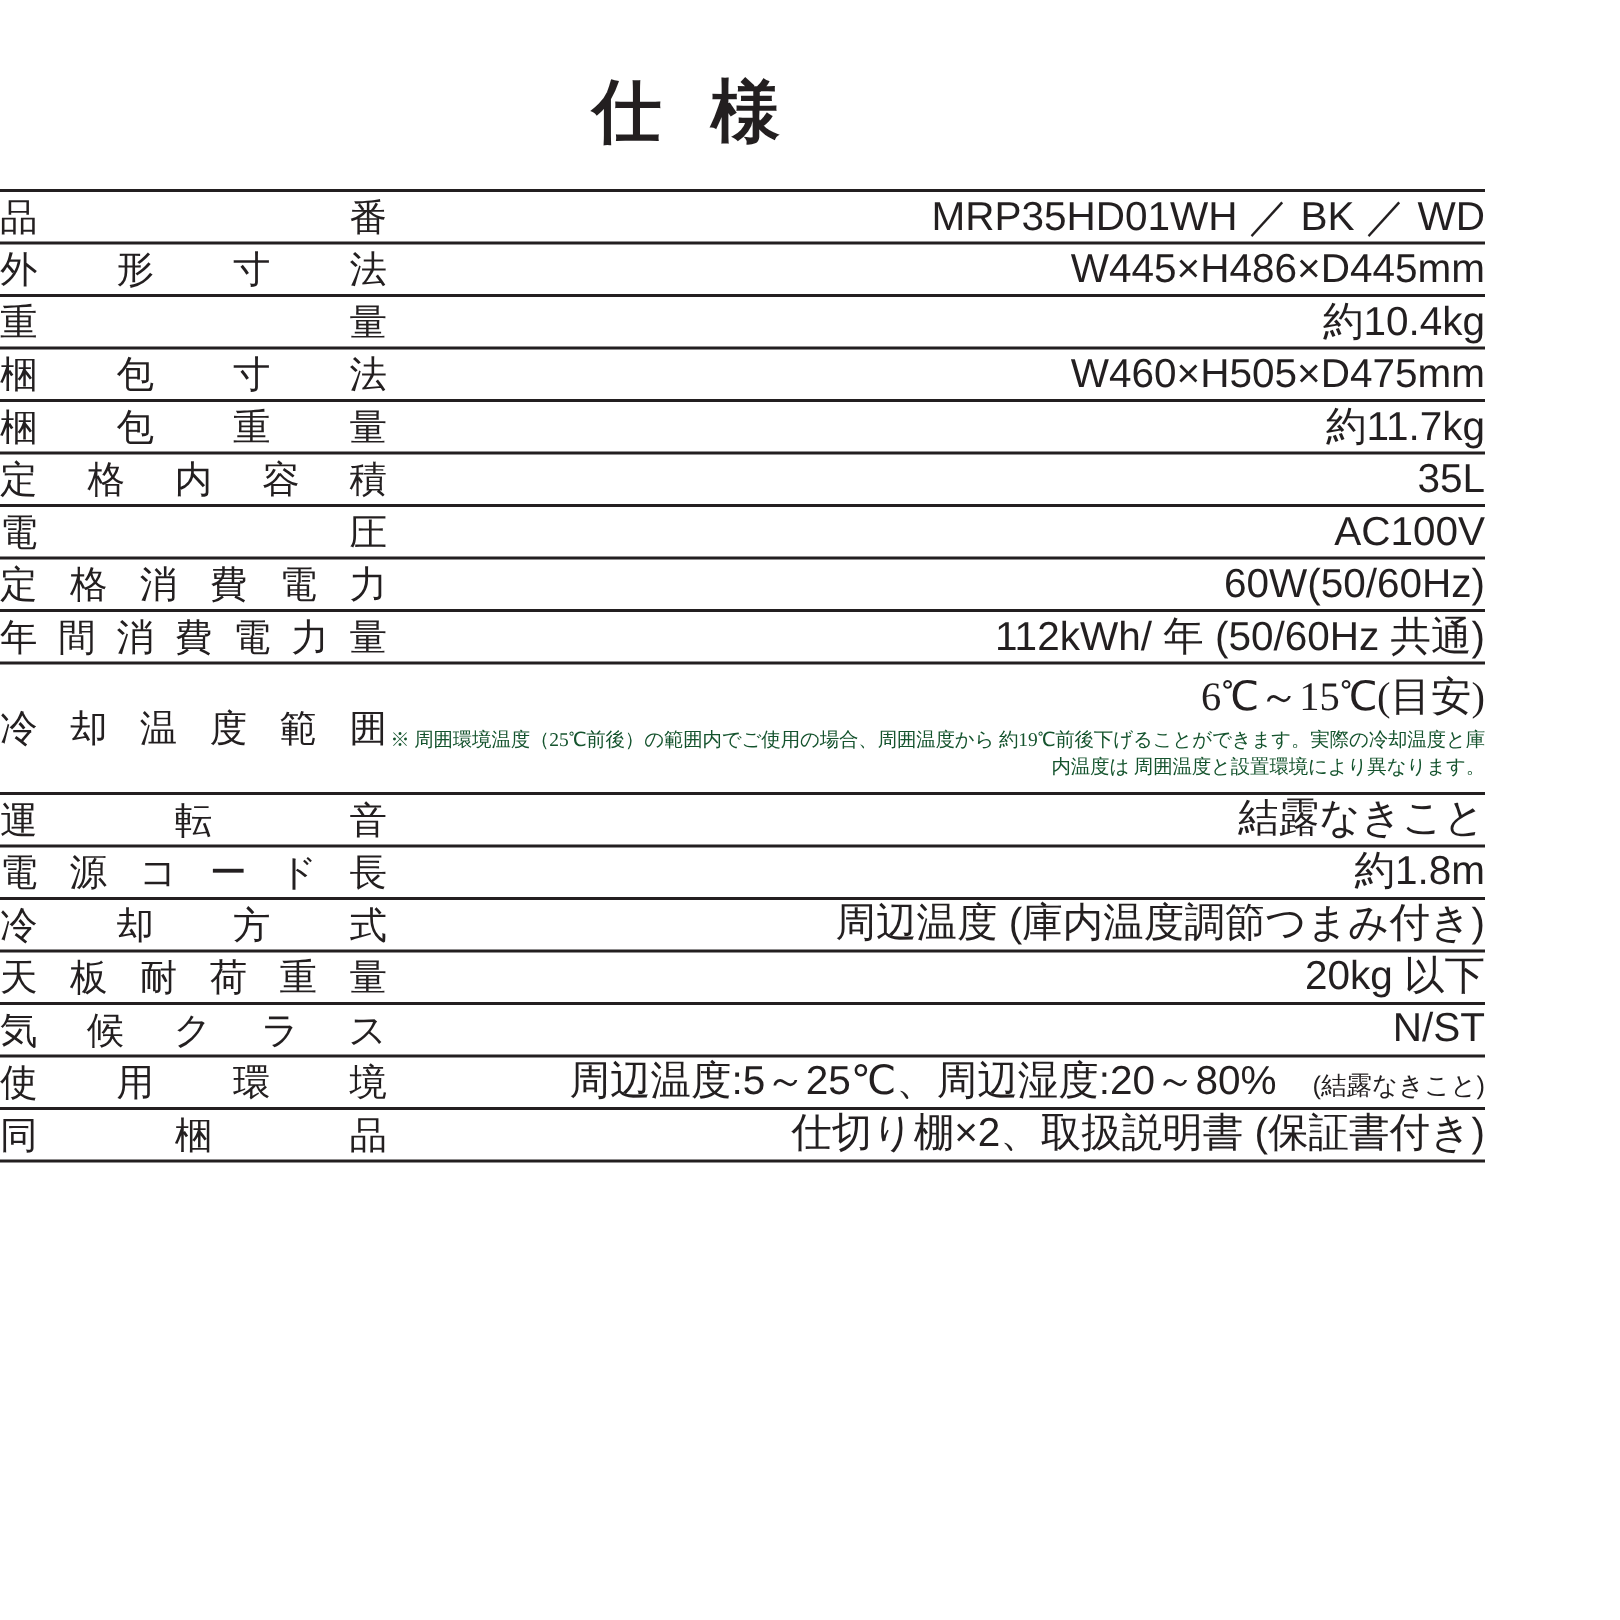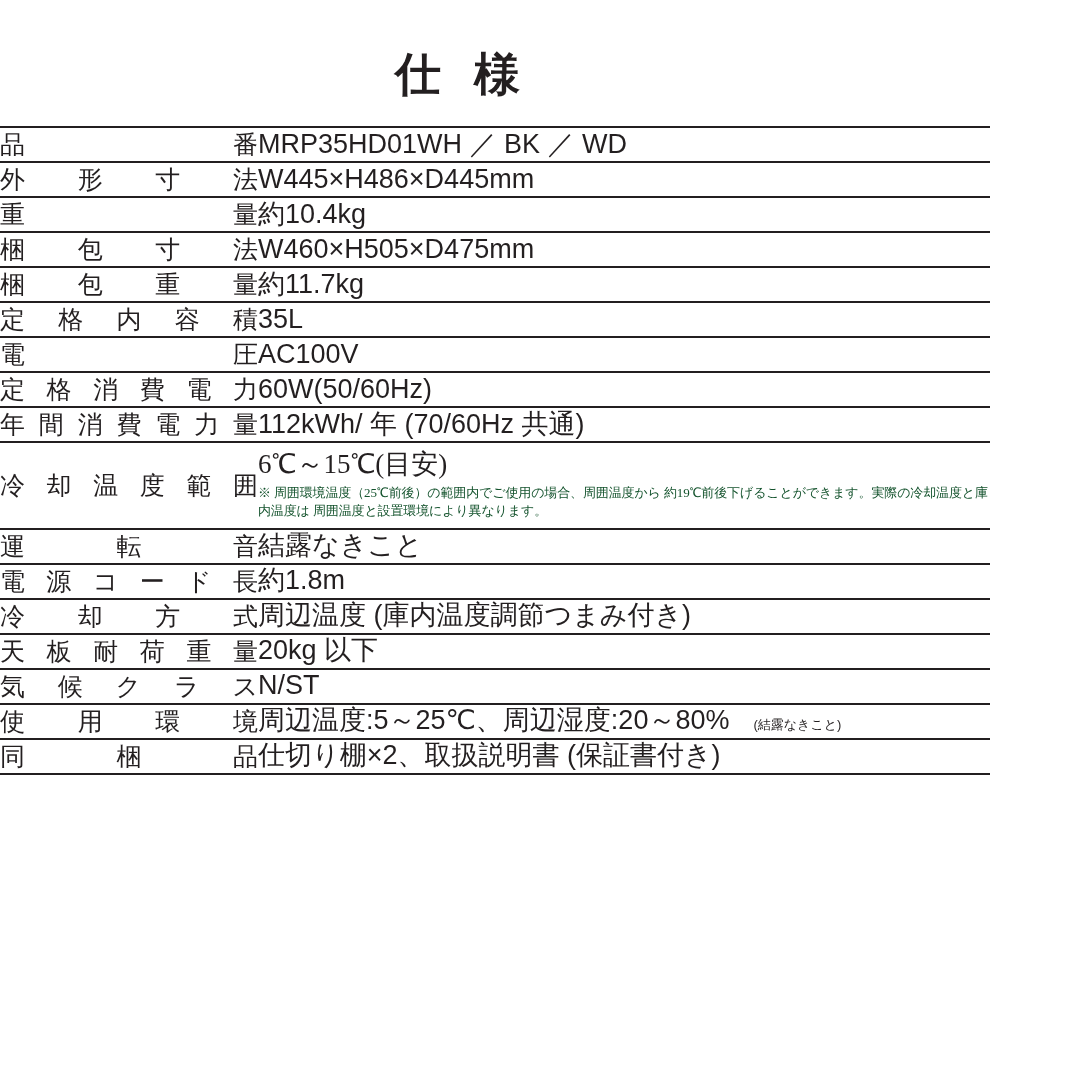--- a/index.html
+++ b/index.html
@@ -62,34 +62,35 @@
   }
   .label-inner > span {
     display: inline-block;
   }
   .value-cell {
     padding: 7px 0 9px 14px;
     font-size: 27px;
     color: #231f20;
     box-sizing: border-box;
     line-height: 1.18;
+    text-align: right;
   }
   .value-main {
     display: block;
   }
   .value-note {
     display: block;
     font-size: 13px;
     line-height: 1.42;
     margin-top: 3px;
     color: #14532d;
     letter-spacing: -0.01em;
   }
   .value-sub-inline {
-    font-size: 13px;
+    font-size: 17px;
     padding-left: 24px;
   }
   .row-temp .value-cell {
     padding-top: 6px;
     padding-bottom: 7px;
     font-family: Liberation Serif, serif;
   }
   .row-temp .label-cell {
     font-size: 25px;
   }
@@ -219,21 +220,21 @@
             <span>年</span>
             <span>間</span>
             <span>消</span>
             <span>費</span>
             <span>電</span>
             <span>力</span>
             <span>量</span>
           </span>
         </td>
         <td class="value-cell">
-          <span class="value-main">112kWh/ 年 (70/60Hz 共通)</span>
+          <span class="value-main">112kWh/ 年 (50/60Hz 共通)</span>
         </td>
       </tr>
 
       <tr class="row-temp">
         <td class="label-cell">
           <span class="label-inner">
             <span>冷</span>
             <span>却</span>
             <span>温</span>
             <span>度</span>

